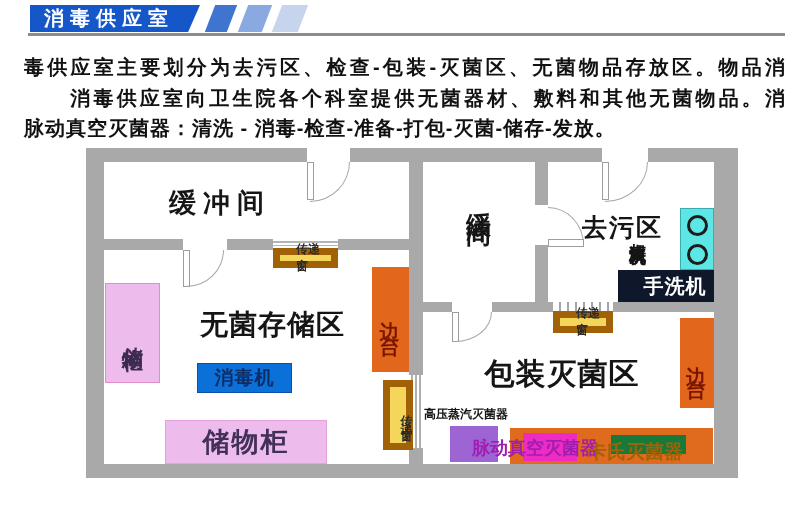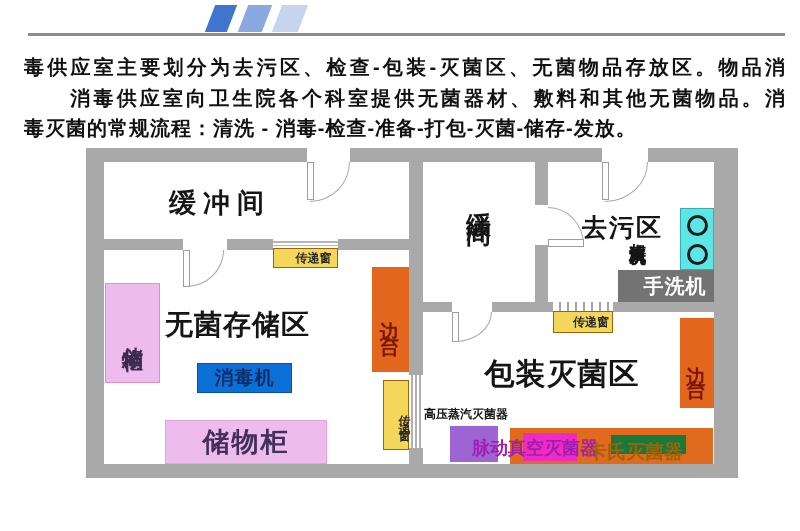--- a/index.html
+++ b/index.html
@@ -36,39 +36,42 @@
   .arc-br { border-top:none; border-left:none; border-bottom-right-radius:100% 100%; }
   .arc-tr { border-bottom:none; border-left:none; border-top-right-radius:100% 100%; }
 
   .furn { position:absolute; }
   .lbl  { position:absolute; color:#151515; font-weight:bold; white-space:nowrap; }
   .vtext { writing-mode:vertical-rl; text-orientation:upright; }
   .center { display:flex; align-items:center; justify-content:center; }
 
   .circle { position:absolute; width:21px; height:21px; border:3px solid #1c1c1c; border-radius:50%; background:transparent; }
 
-  .tw { position:absolute; border:1px solid #a16207; color:#2a2a2a; font-weight:bold;padding-left:16px; }
+  .tw { position:absolute; border:7px solid #a16207; color:#2a2a2a; font-weight:bold;padding-left:16px; }
 
   .caption { position:absolute; left:0; top:497px; width:800px; text-align:center;
              font-size:17px; font-weight:600; letter-spacing:4px; color:#222; }
 </style>
 </head>
 <body>
 
 <div class="page">
 
+  <div class="banner" style="background-color: rgb(21, 87, 201);">
+    <span class="banner-title">消毒供应室</span>
+  </div>
   <div class="stripe stripe1" style="background-color: rgb(63, 116, 207);"></div>
   <div class="stripe stripe2" style="background-color: rgb(138, 169, 224);"></div>
   <div class="stripe stripe3" style="background-color: rgb(199, 212, 238);"></div>
   <div class="rule" style="background-color: rgb(140, 140, 140);"></div>
 
   <div class="intro">
     <div class="jl">毒供应室主要划分为去污区、检查-包装-灭菌区、无菌物品存放区。物品消</div>
     <div class="jl">　　消毒供应室向卫生院各个科室提供无菌器材、敷料和其他无菌物品。消</div>
-    <div class="ll">毒灭菌的常规流程：清洗 - 消毒-检查-准备-打包-灭菌-储存-发放。</div>
+    <div class="ll">脉动真空灭菌器：清洗 - 消毒-检查-准备-打包-灭菌-储存-发放。</div>
   </div>
 
   <div>
 
     <div class="wall" style="left:86px;top:148px;width:652px;height:14px;"></div>
     <div class="wall" style="left:86px;top:148px;width:18px;height:330px;"></div>
     <div class="wall" style="left:86px;top:464px;width:652px;height:14px;"></div>
     <div class="wall" style="left:714px;top:148px;width:24px;height:330px;"></div>
     <div class="wall" style="left:104px;top:239px;width:319px;height:11px;"></div>
     <div class="wall" style="left:409px;top:162px;width:14px;height:302px;"></div>
@@ -119,21 +122,21 @@
 
     <div class="furn center" style="left: 197px; top: 363px; width: 95px; height: 30px; border: 1.5px solid rgb(10, 79, 168); background-color: rgb(11, 112, 216);">
       <span style="font-size:19px;font-weight:bold;color:#0e2d66;letter-spacing:1px;">消毒机</span>
     </div>
 
     <div class="furn" style="left: 680px; top: 208px; width: 34px; height: 62px; border: 1px solid rgb(58, 171, 176); background-color: rgb(92, 230, 230);">
       <div class="circle" style="left:6px;top:6px;"></div>
       <div class="circle" style="left:6px;top:35px;"></div>
     </div>
 
-    <div class="furn center" style="left: 618px; top: 270px; width: 96px; height: 32px; background-color: #737373;">
+    <div class="furn center" style="left: 618px; top: 270px; width: 96px; height: 32px; background-color: #0f172a;">
       <span style="font-size:20px;font-weight:bold;color:#ffffff;letter-spacing:1px;padding-left:18px;">手洗机</span>
     </div>
 
     <div class="furn" style="left: 450px; top: 426px; width: 48px; height: 36px; background-color: rgb(157, 100, 212);"></div>
 
     <div class="furn" style="left: 510px; top: 428px; width: 203px; height: 36px; background-color: rgb(224, 106, 30);"></div>
 
     <div class="furn" style="left: 523px; top: 433px; width: 54px; height: 28px; background-color: rgb(238, 44, 196);"></div>
 
     <div class="furn" style="left: 611px; top: 435px; width: 75px; height: 19px; background-color: rgb(21, 122, 58);"></div>
@@ -144,21 +147,21 @@
     <div class="tw center" style="left: 553px; top: 311px; width: 60px; height: 22px; background-color: rgb(243, 214, 90);">
       <span style="font-size:12px;">传递窗</span>
     </div>
     <div class="tw center" style="left: 383px; top: 380px; width: 26px; height: 70px; background-color: rgb(243, 214, 90);">
       <span class="vtext" style="font-size:12px;letter-spacing:7px;">传递窗</span>
     </div>
 
     <div class="lbl" style="left:155px;top:185px;width:130px;text-align:center;font-size:27px;letter-spacing:7px;">缓冲间</div>
     <div class="lbl vtext" style="left:463px;top:191px;font-size:25px;letter-spacing:5px;">缓冲间</div>
     <div class="lbl" style="left:582px;top:211px;font-size:25px;letter-spacing:2px;">去污区</div>
-    <div class="lbl" style="left:165px;top:306px;width:180px;text-align:left;font-size:28px;letter-spacing:1px;">无菌存储区</div>
+    <div class="lbl" style="left:165px;top:306px;width:180px;text-align:right;font-size:28px;letter-spacing:1px;">无菌存储区</div>
     <div class="lbl" style="left:462px;top:354px;width:200px;text-align:center;font-size:30px;letter-spacing:1px;">包装灭菌区</div>
 
     <div class="lbl vtext" style="left:626px;top:229px;font-size:17px;letter-spacing:1px;">超声波清洗机</div>
     <div class="lbl" style="left:424px;top:406px;font-size:12px;">高压蒸汽灭菌器</div>
     <div class="lbl" style="left:472px;top:436px;font-size:18px;color:#a21caf;">脉动真空灭菌器</div>
     <div class="lbl" style="left:588px;top:439px;font-size:19px;color:#a16207;">卡氏灭菌器</div>
 
   </div>
 
 

